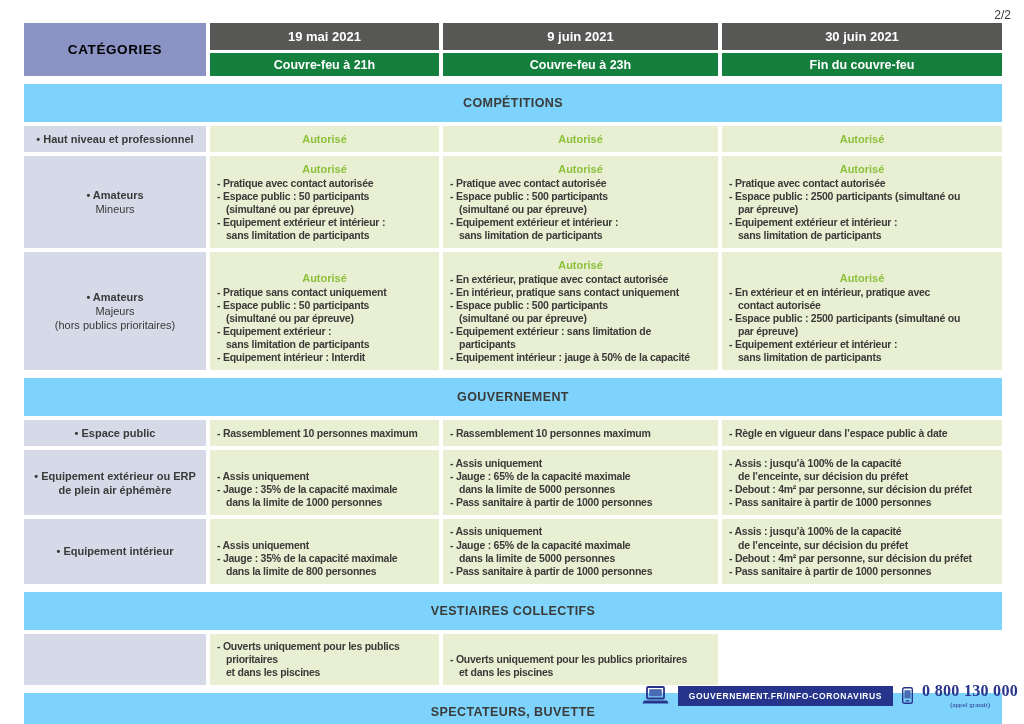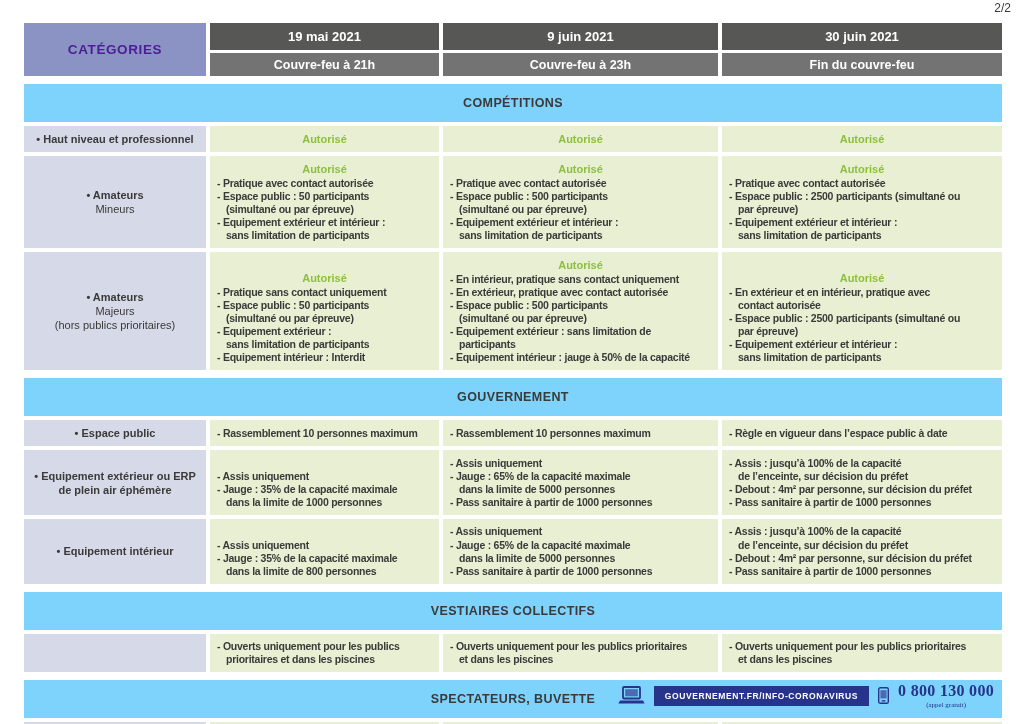--- a/index.html
+++ b/index.html
@@ -5,46 +5,46 @@
   * { box-sizing: border-box; margin: 0; padding: 0; }
   html, body { width: 1024px; height: 724px; }
   body {
     background: #ffffff;
     font-family: "Liberation Sans", sans-serif;
     color: #3a3a39;
     position: relative;
     overflow: hidden;
   }
   .pageno {
-    position: absolute; top: 1px; right: 13px;
+    position: absolute; top: 8px; right: 13px;
     font-size: 12px; color: #3a3a39;
   }
   .table {
     position: absolute; left: 24px; top: 23px; width: 978px;
     display: flex; flex-direction: column; gap: 4px;
   }
   .hdr-grid {
     display: grid;
     grid-template-columns: 182px 229px 275px 280px;
     grid-template-rows: 27px 23px;
     column-gap: 4px; row-gap: 3px;
   }
   .cat-hdr {
     grid-row: 1 / 3; grid-column: 1;
-    background: #8a93c3; color: #4c1d95;
+    background: #8a93c3; color: #000000;
     display: flex; align-items: center; justify-content: center;
     font-weight: 700; font-size: 13.5px; letter-spacing: 0.6px;
   }
   .date-hdr {
     background: #575756; color: #ffffff;
     display: flex; align-items: center; justify-content: center;
     font-weight: 700; font-size: 13px;
   }
   .curfew-hdr {
-    background: #737373; color: #ffffff;
+    background: #15803d; color: #ffffff;
     display: flex; align-items: center; justify-content: center;
     font-weight: 700; font-size: 12.5px; text-align: right;
   }
   .bar {
     margin-top: 4px;
     background: #7dd3fc; color: #3a3a39;
     height: 38px; display: flex; align-items: center; justify-content: center;
     font-weight: 700; font-size: 12.5px; letter-spacing: 0.4px;
   }
   .row {
@@ -76,21 +76,21 @@
   }
   .r-haut { min-height: 24px; }
   .r-mineurs { min-height: 91px; }
   .r-majeurs { min-height: 113px; }
   .r-espace { min-height: 26px; }
   .r-equipext { min-height: 65px; }
   .r-equipint { min-height: 62px; }
   .r-vest { min-height: 38px; }
   .r-resto { min-height: 28px; }
   .footer {
-    position: absolute; right: 30px; top: 682px;
+    position: absolute; right: 6px; top: 682px;
     display: flex; align-items: center; gap: 9px;
   }
   .gov-badge {
     background: #27348b; color: #ffffff;
     font-size: 8.5px; font-weight: 700; letter-spacing: 0.6px;
     padding: 5px 11px;
   }
   .phone-block { display: flex; flex-direction: column; align-items: center; font-family: Liberation Serif, serif; }
   .phone-number { color: #27348b; font-weight: 700; font-size: 16px; letter-spacing: 0.3px; }
   .phone-note { color: #27348b; font-size: 7px; margin-top: 1px; }
@@ -180,22 +180,22 @@
           <div class="item">- Espace public : 50 participants
 (simultané ou par épreuve)</div>
           <div class="item">- Equipement extérieur :
 sans limitation de participants</div>
           <div class="item">- Equipement intérieur : Interdit</div>
         </div>
     </div>
     <div class="cell">
       <div class="status">Autorisé</div>
       <div class="items">
+          <div class="item">- En extérieur, pratique avec contact autorisée</div>
           <div class="item">- En intérieur, pratique sans contact uniquement</div>
-          <div class="item">- En extérieur, pratique avec contact autorisée</div>
           <div class="item">- Espace public : 500 participants
 (simultané ou par épreuve)</div>
           <div class="item">- Equipement extérieur : sans limitation de
 participants</div>
           <div class="item">- Equipement intérieur : jauge à 50% de la capacité</div>
         </div>
     </div>
     <div class="cell">
       <div class="status">Autorisé</div>
       <div class="items">
@@ -288,26 +288,20 @@
           <div class="item">- Debout : 4m² par personne, sur décision du préfet</div>
           <div class="item">- Pass sanitaire à partir de 1000 personnes</div>
         </div>
     </div>
   </div>
 
   <div class="bar">VESTIAIRES COLLECTIFS</div>
 
   <div class="row r-vest">
     <div class="cat"></div>
-    <div class="cell">
-      <div class="items">
-          <div class="item">- Ouverts uniquement pour les publics
-prioritaires et dans les piscines</div>
-        </div>
-    </div>
     <div class="cell">
       <div class="items">
           <div class="item">- Ouverts uniquement pour les publics prioritaires
 et dans les piscines</div>
         </div>
     </div>
     <div class="cell">
       <div class="items">
           <div class="item">- Ouverts uniquement pour les publics prioritaires
 et dans les piscines</div>

